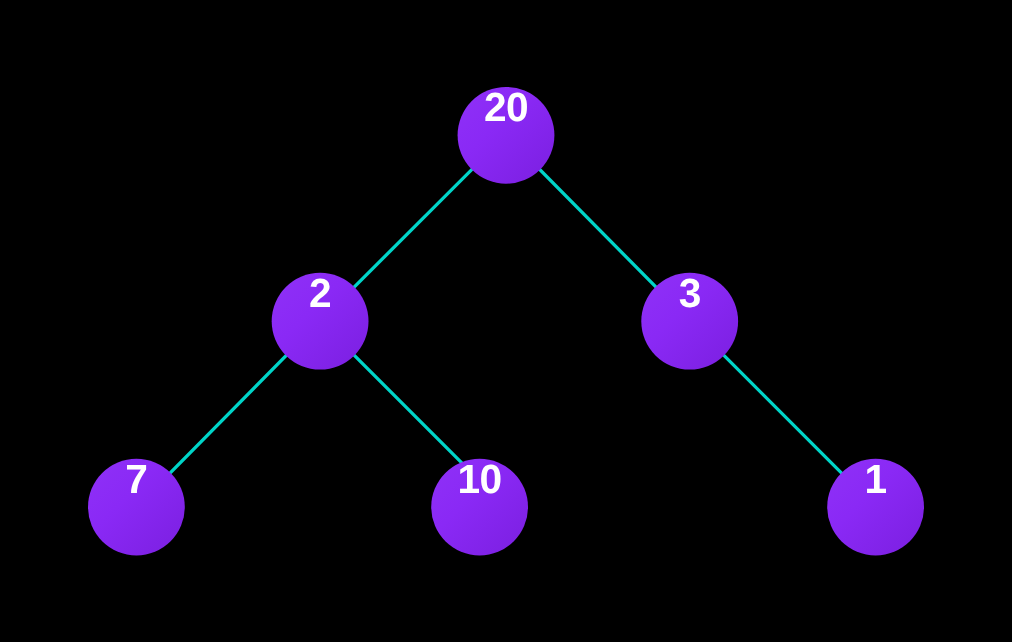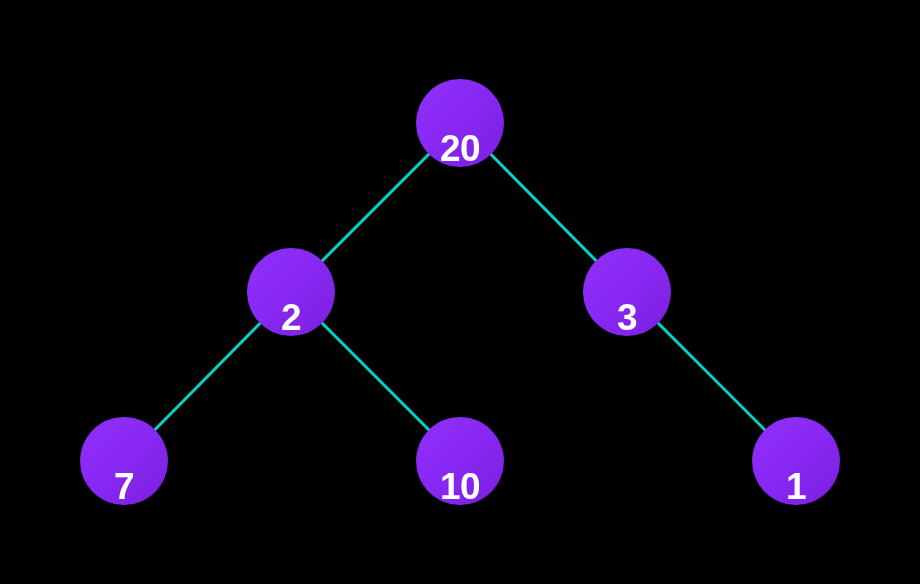--- a/index.html
+++ b/index.html
@@ -28,21 +28,21 @@
     left: 0;
     top: 0;
     width: 920px;
     height: 584px;
     z-index: 2;
   }
   .tree-node {
     position: absolute;
     border-radius: 50%;
     display: flex;
-    align-items: flex-end;
+    align-items: flex-start;
     justify-content: center;
     background: linear-gradient(135deg, #8f31f7 0%, #8a29f5 40%, #7b1fe0 100%);
     box-sizing: border-box;
   }
   .node-label {
     color: #ffffff;
     font-family: "Liberation Sans", sans-serif;
     font-weight: bold;
     font-size: 37px;
     line-height: 1;
@@ -70,21 +70,21 @@
       </div>
       <div class="tree-node" style="left: 247px; top: 248px; width: 88px; height: 88px;">
         <span class="node-label">2</span>
       </div>
       <div class="tree-node" style="left: 583px; top: 248px; width: 88px; height: 88px;">
         <span class="node-label">3</span>
       </div>
       <div class="tree-node" style="left: 80px; top: 417px; width: 88px; height: 88px;">
         <span class="node-label">7</span>
       </div>
-      <div class="tree-node" style="left: 416px; top: 417px; width: 88px; height: 88px;">
+      <div class="tree-node" style="left: 392px; top: 417px; width: 88px; height: 88px;">
         <span class="node-label">10</span>
       </div>
       <div class="tree-node" style="left: 752px; top: 417px; width: 88px; height: 88px;">
         <span class="node-label">1</span>
       </div>
     </div>
 
 </div>
 
 </body></html>

